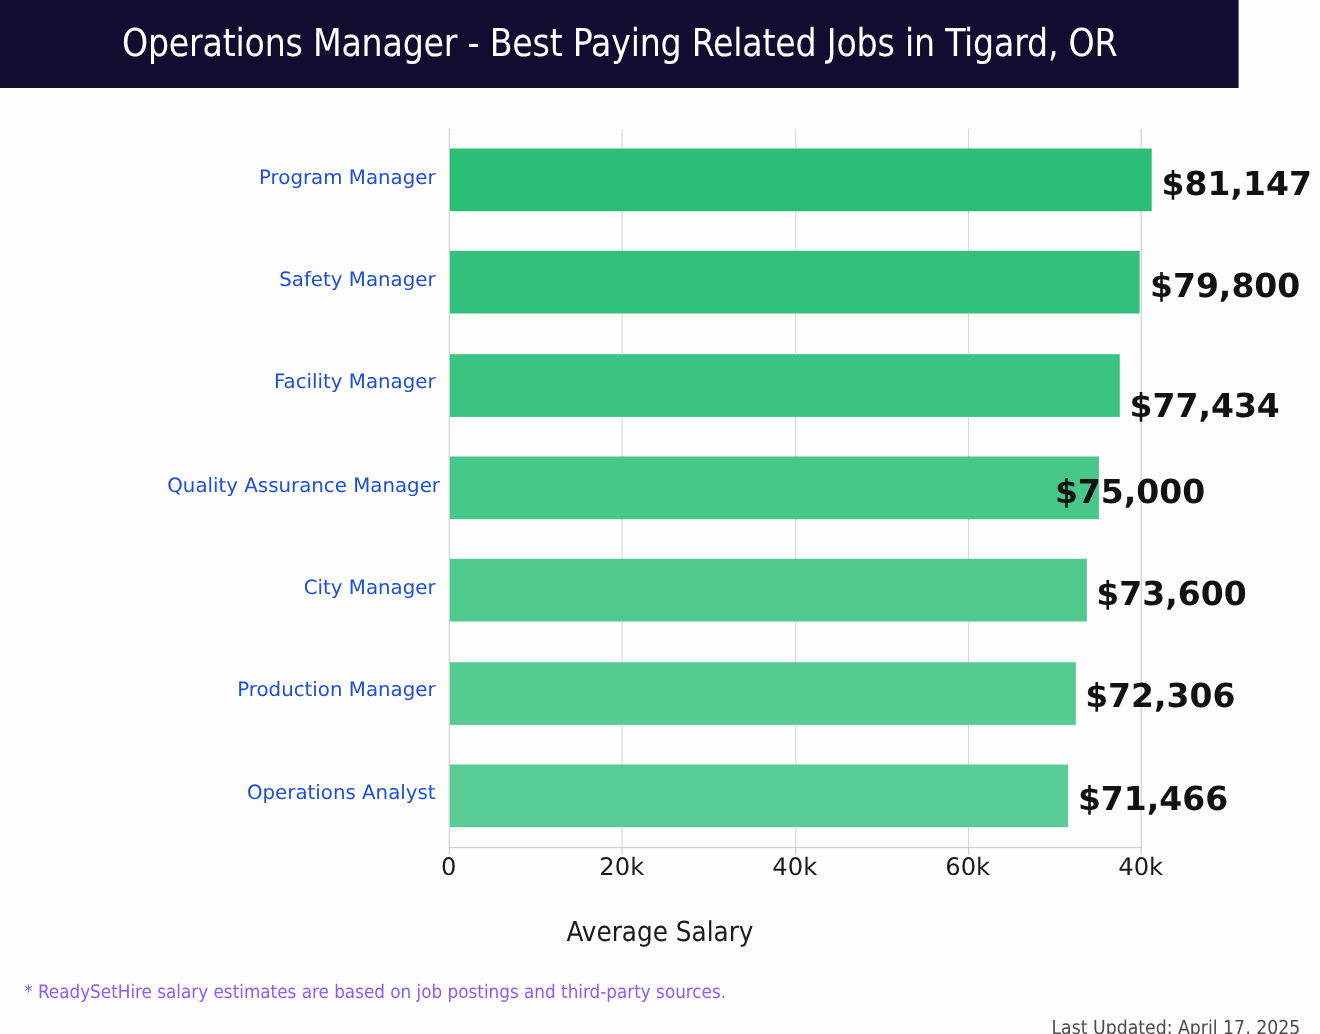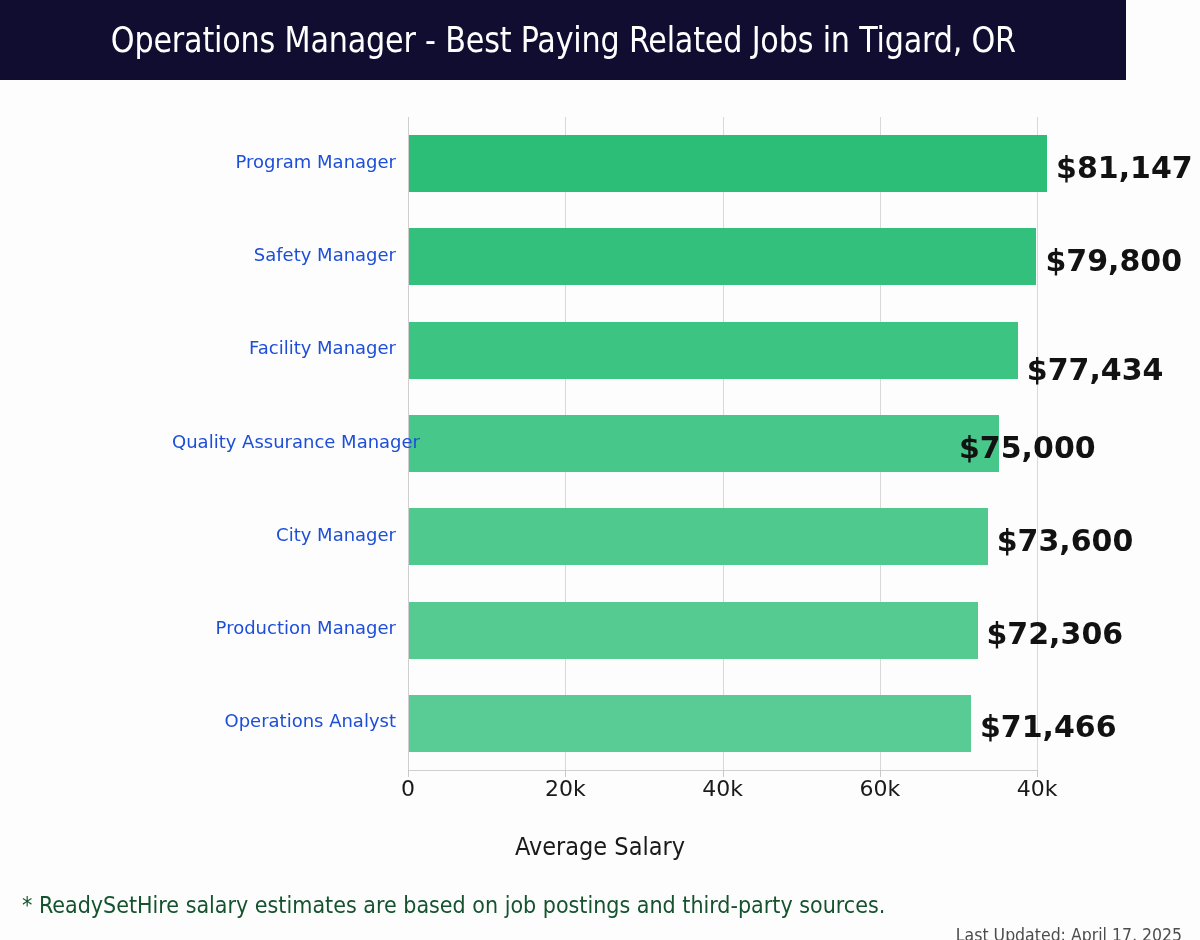--- a/index.html
+++ b/index.html
@@ -152,23 +152,23 @@
     position: absolute;
     left: 0;
     top: 892px;
     width: 1200px;
     height: 34px;
   }
   #footer-note {
     position: absolute;
     left: 22px;
     top: 0;
-    color: #14532d;
-    font-family: "DejaVu Sans Condensed", "Liberation Sans Narrow", "Liberation Sans", sans-serif;
-    font-size: 23px;
+    color: #8b5cf6;
+    font-family: "DejaVu Sans Condensed", "Liberation Sans Narrow", "Liberation Sans", sans-serif;
+    font-size: 17px;
     font-weight: 400;
     white-space: nowrap;
   }
   #footer-updated {
     position: absolute;
     right: 18px;
     top: 0;
     color: #4c4c4c;
     font-family: "DejaVu Sans Condensed", "Liberation Sans Narrow", "Liberation Sans", sans-serif;
     font-size: 17.5px;
@@ -218,21 +218,21 @@
           <div class="tick-label" style="left: 471.75px;">60k</div>
           <div class="tick-mark" style="left: 629px;"></div>
           <div class="tick-label" style="left: 629px;">40k</div>
         </div>
     </div>
 
     <div id="cat-labels">
         <div class="cat-label" style="right: 804px; top: 72.6429px;">Program Manager</div>
         <div class="cat-label" style="right: 804px; top: 165.929px;">Safety Manager</div>
         <div class="cat-label" style="right: 804px; top: 259.214px;">Facility Manager</div>
-        <div class="cat-label" style="right: 780px; top: 352.5px;">Quality Assurance Manager</div>
+        <div class="cat-label" style="right: 800px; top: 352.5px;">Quality Assurance Manager</div>
         <div class="cat-label" style="right: 804px; top: 445.786px;">City Manager</div>
         <div class="cat-label" style="right: 804px; top: 539.071px;">Production Manager</div>
         <div class="cat-label" style="right: 804px; top: 632.357px;">Operations Analyst</div>
       </div>
     <div id="val-labels">
         <div class="val-label" style="left: 1056.02px; top: 72.6429px;">$81,147</div>
         <div class="val-label" style="left: 1045.43px; top: 165.929px;">$79,800</div>
         <div class="val-label" style="left: 1026.82px; top: 259.214px; margin-top: 16px;">$77,434</div>
         <div class="val-label" style="left: 959px; top: 352.5px;">$75,000</div>
         <div class="val-label" style="left: 996.68px; top: 445.786px;">$73,600</div>

